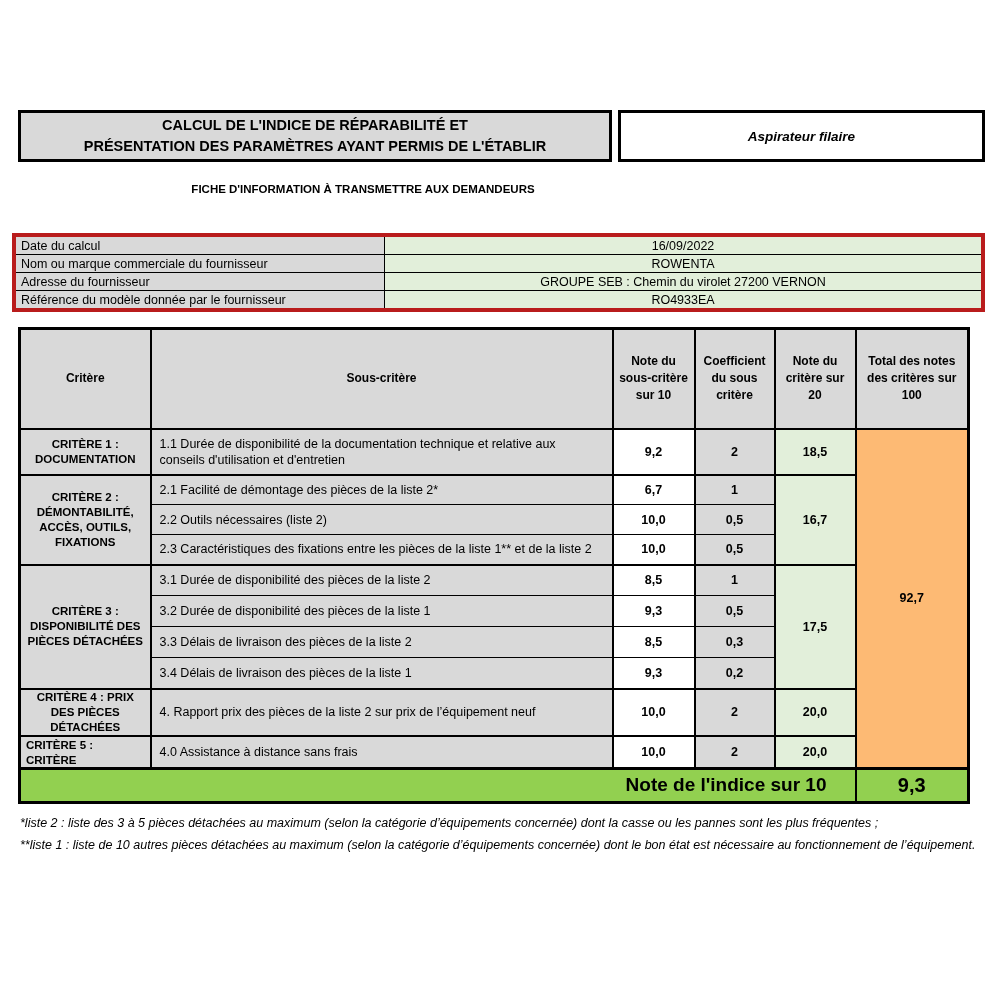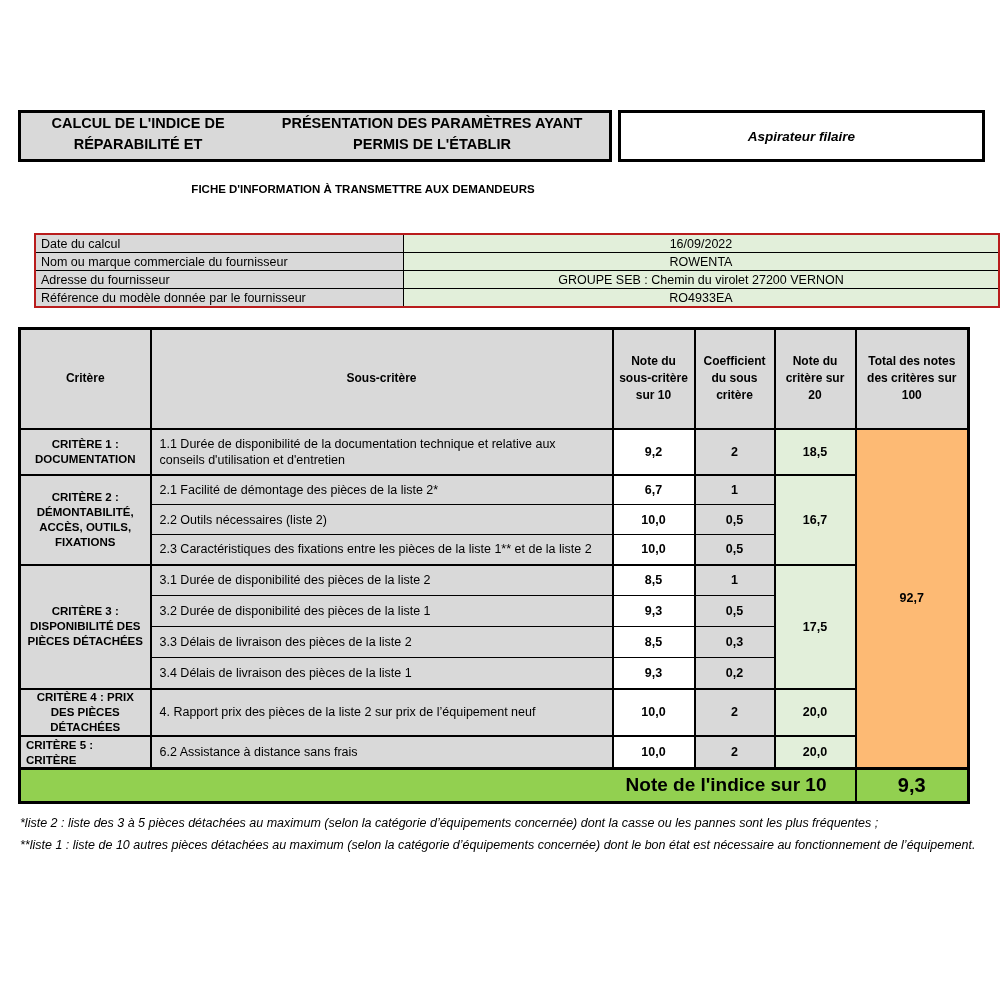--- a/index.html
+++ b/index.html
@@ -10,41 +10,41 @@
     color: #000;
     position: relative;
   }
 
   
   .title-box {
     position: absolute; left: 18px; top: 110px;
     width: 588px; height: 46px;
     background: #d9d9d9;
     border: 3px solid #000;
-    display: flex; flex-direction: row; justify-content: center;
+    display: flex; flex-direction: column; justify-content: center;
     text-align: center; font-weight: bold; font-size: 14.5px; line-height: 21px;
   }
   .product-box {
     position: absolute; left: 618px; top: 110px;
     width: 361px; height: 46px;
     background: #fff;
     border: 3px solid #000;
     display: flex; align-items: center; justify-content: center;
     font-weight: bold; font-style: italic; font-size: 13.5px;
   }
 
   .subtitle {
     position: absolute; left: 18px; top: 180px; width: 690px;
     text-align: center; font-weight: bold; font-size: 11.5px; line-height: 18px;
   }
 
   
   .info-table {
-    position: absolute; left: 34px; top: 233px;
-    border-collapse: collapse; border: 2px solid #b91c1c;
+    position: absolute; left: 12px; top: 233px;
+    border-collapse: collapse; border: 4px solid #b91c1c;
   }
   .info-table td {
     border: 1px solid #000; height: 17px;
     font-size: 12.5px; padding: 0 5px; vertical-align: middle;
   }
   .info-label { width: 358px; background: #d9d9d9; text-align: left; }
   .info-value { width: 586px; background: #e2efda; text-align: center; }
 
   
   .main-table {
@@ -200,21 +200,21 @@
       <td class="sous cs">4. Rapport prix des pièces de la liste 2 sur prix de l’équipement neuf</td>
       <td class="n10 cs">10,0</td>
       <td class="coef cs">2</td>
       <td class="n20 cs">20,0</td>
     </tr>
 
     <tr class="h32 gs">
       <td class="crit crit5">
         <div class="clip">CRITÈRE 5 : CRITÈRE SPÉCIFIQUE</div>
       </td>
-      <td class="sous cs">6.2 Assistance à distance sans frais</td>
+      <td class="sous cs">4.0 Assistance à distance sans frais</td>
       <td class="n10 cs">10,0</td>
       <td class="coef cs">2</td>
       <td class="n20 cs">20,0</td>
     </tr>
 
     <tr class="h34 final">
       <td class="final-label" colspan="5">Note de l'indice sur 10</td>
       <td class="final-score cs">9,3</td>
     </tr>
   </tbody>

